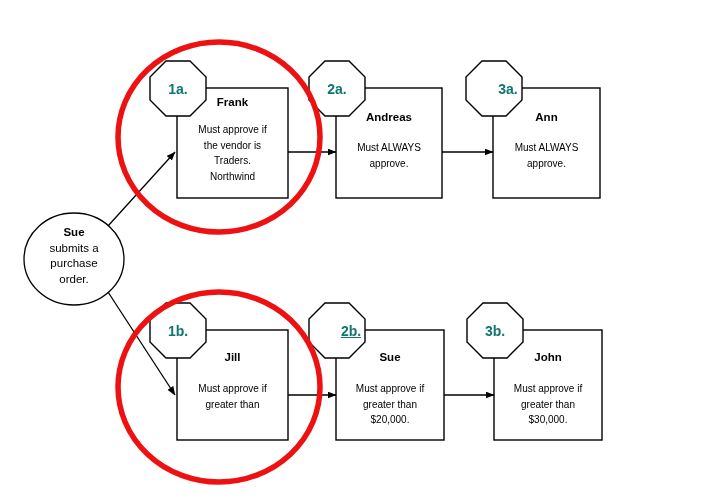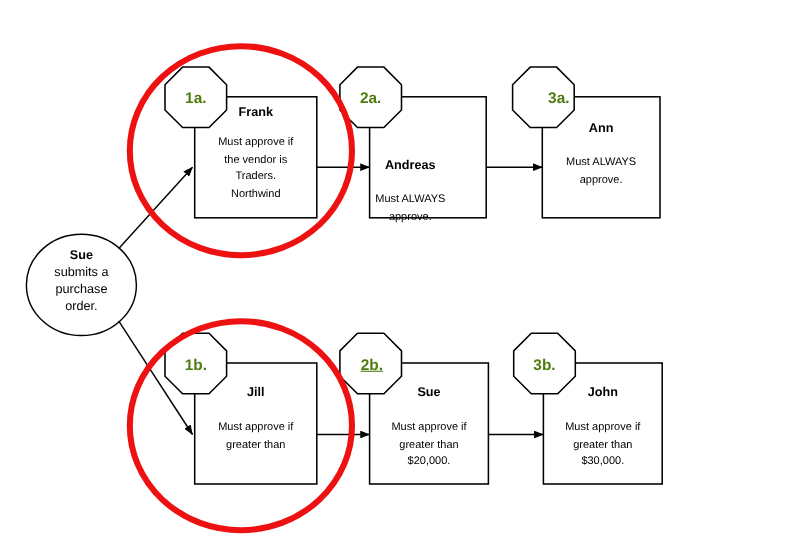--- a/index.html
+++ b/index.html
@@ -36,21 +36,21 @@
   }
   .node-desc {
     font-size: 10px;
     font-weight: normal;
     line-height: 15.5px;
   }
   .badge-label {
     position: absolute;
     font-size: 14px;
     font-weight: bold;
-    color: #4d7c0f;
+    color: #0f766e;
     text-align: center;
     line-height: 1;
   }
   .start-label {
     position: absolute;
     text-align: center;
     font-size: 11.5px;
     line-height: 15.5px;
     color: #000000;
   }
@@ -116,38 +116,38 @@
   <div class="node-box-label" style="left:177px; top:95px; width:111px;">
     <div class="node-title">Frank</div>
     <div class="node-desc" style="margin-top:13px;">
       <div>Must approve if</div>
       <div>the vendor is</div>
       <div>Traders.</div>
       <div>Northwind</div>
     </div>
   </div>
 
-  <div class="node-box-label" style="left:320px; top:110px; width:106px;margin-top:34px;">
+  <div class="node-box-label" style="left:336px; top:110px; width:106px;">
     <div class="node-title">Andreas</div>
     <div class="node-desc" style="margin-top:16px;">
       <div>Must ALWAYS</div>
       <div>approve.</div>
     </div>
   </div>
 
   <div class="node-box-label" style="left:493px; top:110px; width:107px;">
     <div class="node-title">Ann</div>
     <div class="node-desc" style="margin-top:16px;">
       <div>Must ALWAYS</div>
       <div>approve.</div>
     </div>
   </div>
 
   <div class="badge-label" style="left:150px; top:324px; width:56px;">1b.</div>
-  <div class="badge-label" style="left:310px; top:324px; width:56px;text-decoration:underline;">2b.</div>
+  <div class="badge-label" style="left:323px; top:324px; width:56px;text-decoration:underline;">2b.</div>
   <div class="badge-label" style="left:467px; top:324px; width:56px;">3b.</div>
 
   <div class="node-box-label" style="left:177px; top:350px; width:111px;">
     <div class="node-title">Jill</div>
     <div class="node-desc" style="margin-top:17px;">
       <div>Must approve if</div>
       <div>greater than</div>
     </div>
   </div>
 

